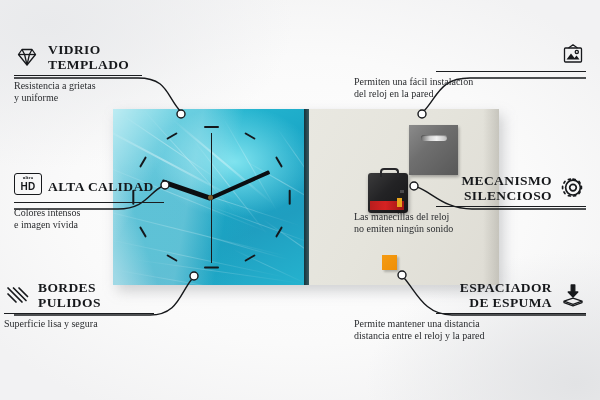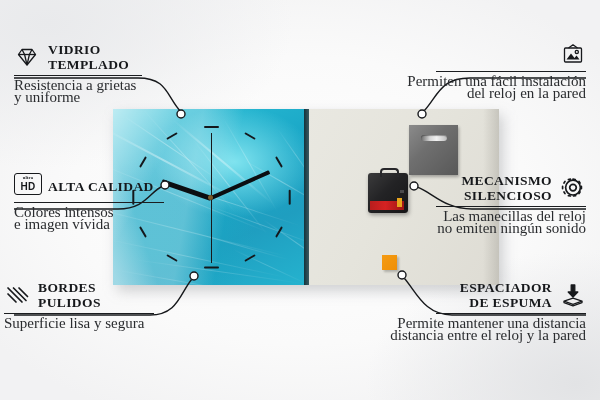--- a/index.html
+++ b/index.html
@@ -205,27 +205,27 @@
   .callout .rule {
     height: 1px;
     background: #1b1d20;
     margin-top: 3px;
   }
   .callout.left  .rule { width: 128px; margin-right: auto; }
   .callout.right .rule { width: 150px; margin-left: auto; }
 
   .callout .desc {
     font-family: "Liberation Serif", serif;
-    font-size: 15px;
+    font-size: 10px;
     line-height: 11.5px;
     color: #2a2c2f;
     margin-top: 4px;
   }
   .callout.left  .desc { text-align: left; }
-  .callout.right .desc { text-align: right; }
+  .callout.right .desc { }
 
   .icon { width: 16px; height: 26px; flex: 0 0 26px; }
   .icon svg { display: block; width: 26px; height: 26px; }
 
   .hd-box {
     width: 26px; height: 20px;
     border: 1.6px solid #17191c;
     border-radius: 3px;
     display: flex;
     flex-direction: column;

